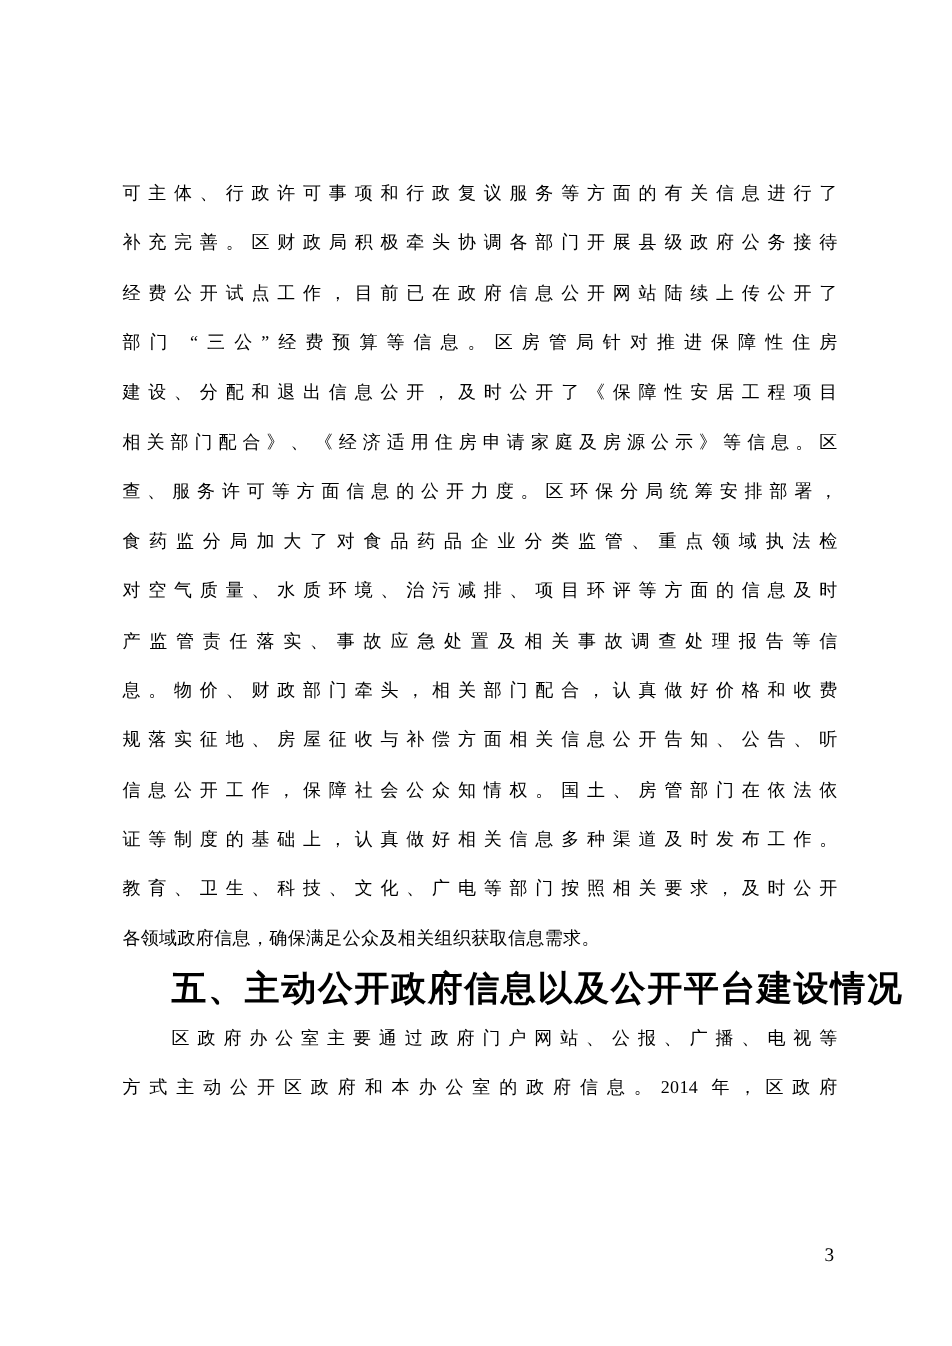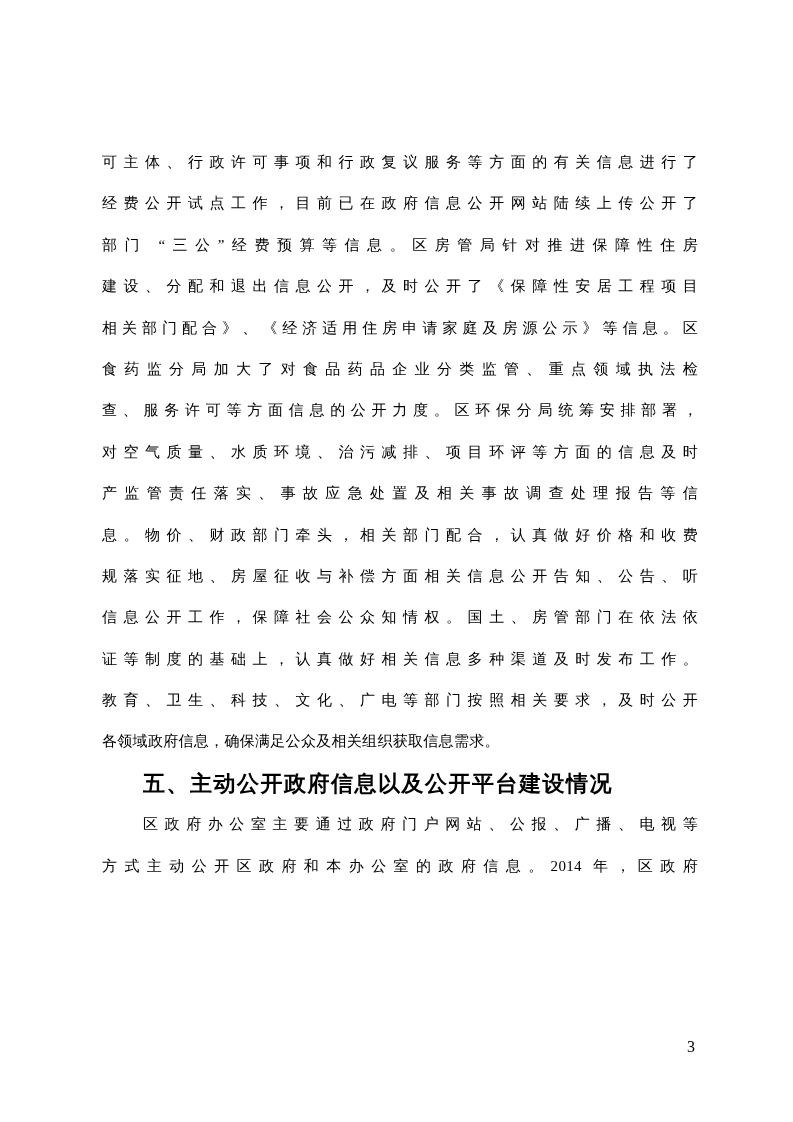--- a/index.html
+++ b/index.html
@@ -36,21 +36,21 @@
   .line.natural {
     text-align: center;
     text-align-last: left;
   }
   .line.indent {
     text-indent: 41px;
   }
   .line.heading {
     font-family: "Liberation Sans", "DejaVu Sans", sans-serif;
     font-weight: bold;
-    font-size: 22px;
+    font-size: 29px;
     letter-spacing: 1.5px;
     text-indent: 41px;
     text-align: left;
     text-align-last: left;
   }
   .page-number {
     position: absolute;
     left: 678px;
     top: 1036px;
     width: 26px;
@@ -59,26 +59,27 @@
     line-height: 22px;
     font-family: "Liberation Serif", "DejaVu Serif", serif;
   }
 </style>
 </head>
 <body>
 
 <div class="page">
   <div class="content">
     <div class="line just">可主体、行政许可事项和行政复议服务等方面的有关信息进行了</div>
+    <div class="line just">补充完善。区财政局积极牵头协调各部门开展县级政府公务接待</div>
     <div class="line just">经费公开试点工作，目前已在政府信息公开网站陆续上传公开了</div>
     <div class="line just">部门 “三公”经费预算等信息。区房管局针对推进保障性住房</div>
     <div class="line just">建设、分配和退出信息公开，及时公开了《保障性安居工程项目</div>
     <div class="line just">相关部门配合》、《经济适用住房申请家庭及房源公示》等信息。区</div>
+    <div class="line just">查、服务许可等方面信息的公开力度。区环保分局统筹安排部署，</div>
     <div class="line just">食药监分局加大了对食品药品企业分类监管、重点领域执法检</div>
-    <div class="line just">查、服务许可等方面信息的公开力度。区环保分局统筹安排部署，</div>
     <div class="line just">对空气质量、水质环境、治污减排、项目环评等方面的信息及时</div>
     <div class="line just">产监管责任落实、事故应急处置及相关事故调查处理报告等信</div>
     <div class="line just">息。物价、财政部门牵头，相关部门配合，认真做好价格和收费</div>
     <div class="line just">规落实征地、房屋征收与补偿方面相关信息公开告知、公告、听</div>
     <div class="line just">信息公开工作，保障社会公众知情权。国土、房管部门在依法依</div>
     <div class="line just">证等制度的基础上，认真做好相关信息多种渠道及时发布工作。</div>
     <div class="line just">教育、卫生、科技、文化、广电等部门按照相关要求，及时公开</div>
     <div class="line natural">各领域政府信息，确保满足公众及相关组织获取信息需求。</div>
     <div class="line heading">五、主动公开政府信息以及公开平台建设情况</div>
     <div class="line just indent">区政府办公室主要通过政府门户网站、公报、广播、电视等</div>

